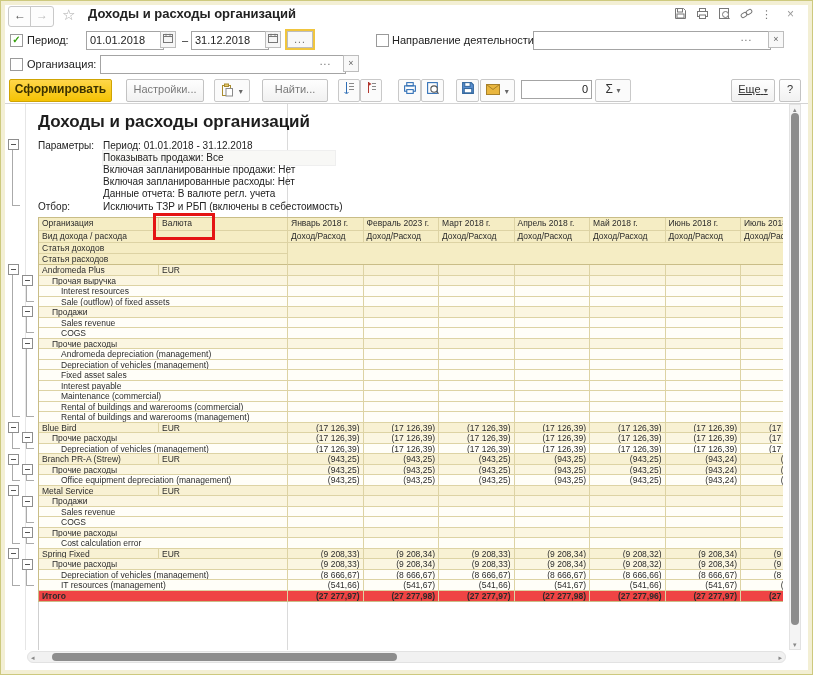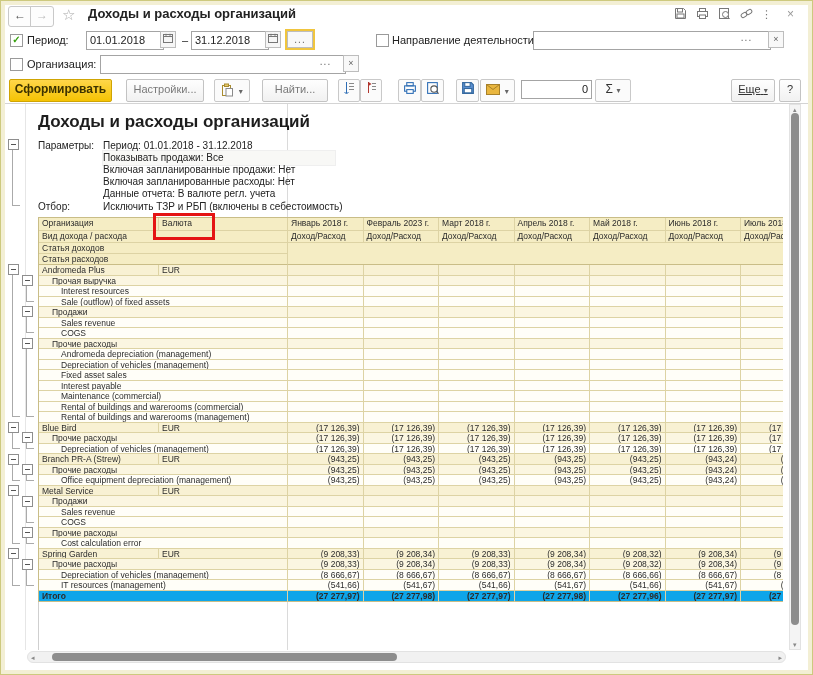--- a/index.html
+++ b/index.html
@@ -52,21 +52,21 @@
          font-size:8.5px;line-height:9.5px;padding:1px 0 0 3px;white-space:nowrap;overflow:hidden;color:#2b2b2b;}
   .hdr .tcell{background:#f5edc4;}
   .c-label{width:120px;}
   .c-cur{width:129px;}
   .c-span{width:249px;}
   .c-m{width:75.5px;}
   .val{text-align:right;padding:1px 3px 0 0;}
   .r-org .tcell{background:#f8f1d3;}
   .r-group .tcell{background:#fbf6e1;}
   .r-item .tcell{background:#fffef8;}
-  .r-total .tcell{background:#0ea5e9;font-weight:bold;border-bottom:1px solid #c9bd87;}
+  .r-total .tcell{background:#ef4444;font-weight:bold;border-bottom:1px solid #c9bd87;}
   .hdrbot{border-bottom:1px solid #c9bd87 !important;}
   
   .tbox{position:absolute;width:9px;height:9px;border:1px solid #8e8e8e;z-index:5;
         background:linear-gradient(#555,#555) center/5px 1px no-repeat #fff;}
   .tline{position:absolute;border-left:1px solid #aaa;width:0;z-index:4;}
   .thline{position:absolute;border-top:1px solid #aaa;height:0;z-index:4;}
   
   .vsb{position:absolute;left:789px;top:104px;width:12px;height:546px;background:#f4f4f4;border:1px solid #e2e2e2;box-sizing:border-box;}
   .vsb .thumb{position:absolute;left:1px;width:8px;top:8px;height:512px;background:#8d8d8d;border-radius:4px;}
   .sb-ar{position:absolute;color:#888;font-size:7px;line-height:7px;}
@@ -533,21 +533,21 @@
             <div class="tcell c-span" style="padding-left: 22px;">Cost calculation error</div>
             <div class="tcell c-m val"></div>
             <div class="tcell c-m val"></div>
             <div class="tcell c-m val"></div>
             <div class="tcell c-m val"></div>
             <div class="tcell c-m val"></div>
             <div class="tcell c-m val"></div>
             <div class="tcell c-m val"></div>
           </div>
           <div class="trow r-org" style="height: 10.53px;">
-            <div class="tcell c-label">Spring Garden</div>
+            <div class="tcell c-label">Spring Fixed</div>
             <div class="tcell c-cur">EUR</div>
             <div class="tcell c-m val">(9 208,33)</div>
             <div class="tcell c-m val">(9 208,34)</div>
             <div class="tcell c-m val">(9 208,33)</div>
             <div class="tcell c-m val">(9 208,34)</div>
             <div class="tcell c-m val">(9 208,32)</div>
             <div class="tcell c-m val">(9 208,34)</div>
             <div class="tcell c-m val">(9 208,33)</div>
           </div>
           <div class="trow r-group" style="height: 10.53px;">

